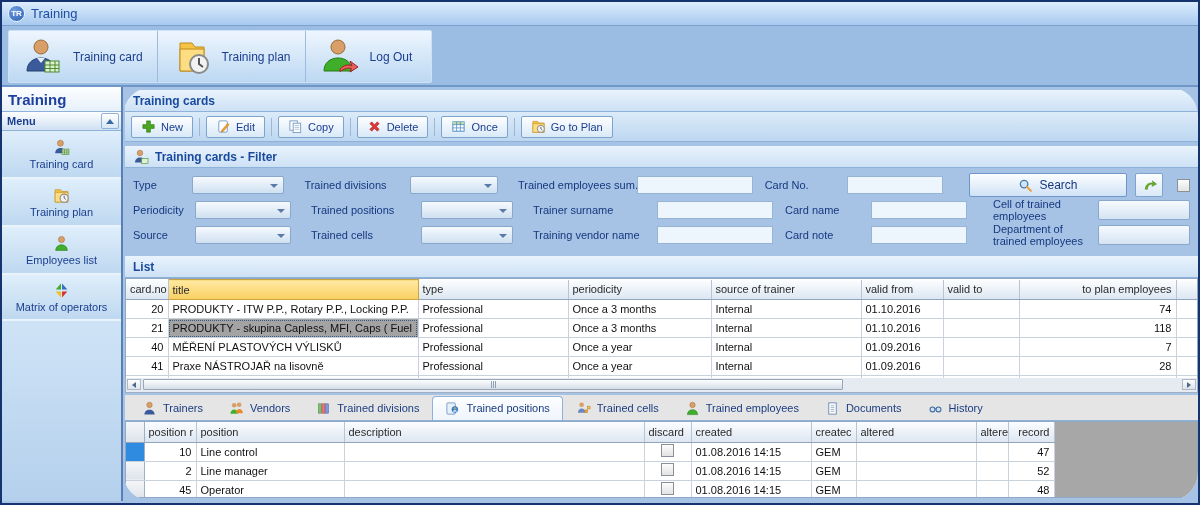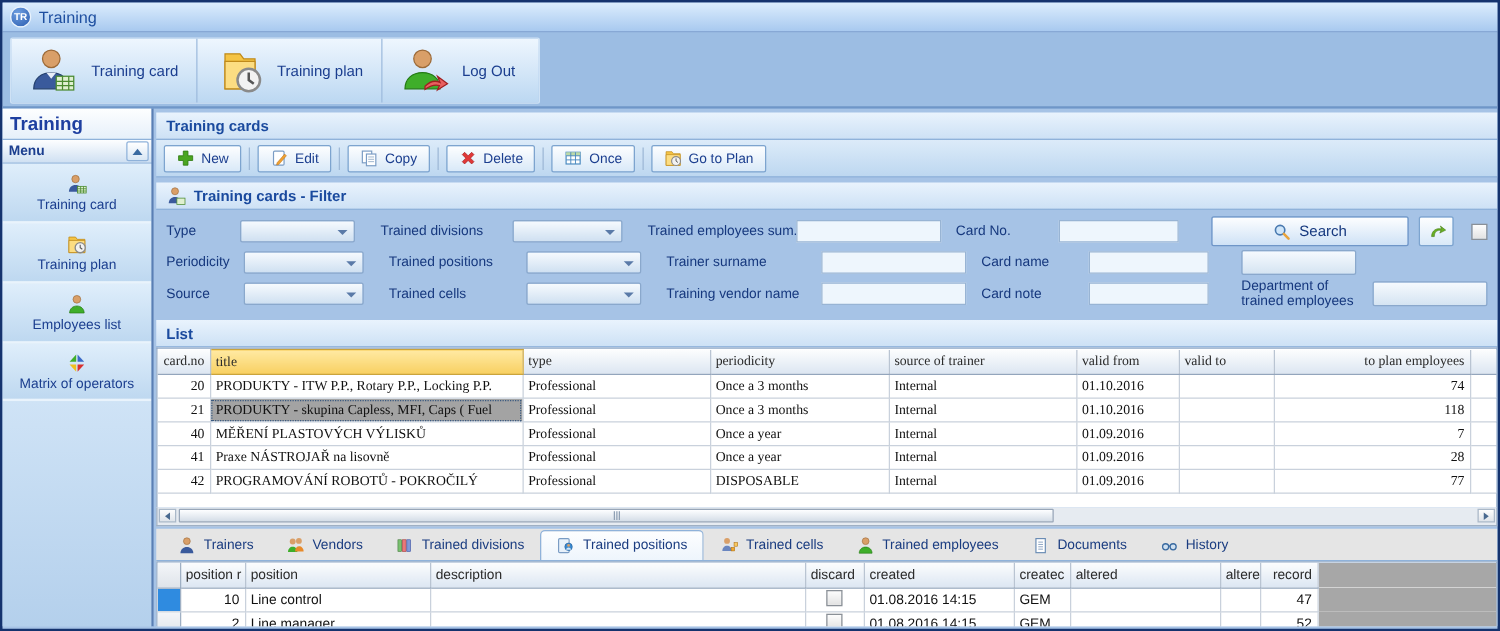--- a/index.html
+++ b/index.html
@@ -26,21 +26,21 @@
   .menubar{ height:20px; background:linear-gradient(#fdfeff,#cfe0f2); border-top:1px solid #8fb2da; border-bottom:1px solid #8fb2da; display:flex; align-items:center; padding-left:5px;font-weight:bold; }
   .menubar .mlbl{ flex:1; font-size:11px; color:#1b3e8f; }
   .collapse-btn{ width:18px; height:16px; margin-right:2px; background:linear-gradient(#fff,#d8e6f4); border:1px solid #8fb2da; border-radius:2px; display:flex; align-items:center; justify-content:center; cursor:pointer; }
   .collapse-btn .tri{ width:0; height:0; border-left:4px solid transparent; border-right:4px solid transparent; border-bottom:5px solid #3a6aa0; }
   .side-item{ display:flex; flex-direction:column; align-items:center; justify-content:center; height:48px; border-bottom:2px solid #e9f3fc; cursor:pointer; background:linear-gradient(#dfeefb,#bed8f0); }
   .side-item.noicon{ height:24px; }
   .side-item .slbl{ color:#1b3e8f; font-size:11px; margin-top:2px; }
   .side-filler{ flex:1; background:linear-gradient(#cfe3f6,#b4d0ec); }
   .sicon{ width:17px; height:17px; }
 
-  .main{ flex:1; overflow:hidden; padding-left:2px; background:#a6c3e6; }
+  .main{ flex:1; overflow:hidden; padding-left:2px; background:#a6c3e6;border-radius:29px; }
 
   
   .band{ height:22px; background:linear-gradient(#e9f3fd,#cde1f5); border-bottom:1px solid #8fb2da; display:flex; align-items:center; padding:0 8px; color:#1a4a9e; font-size:12px; font-weight:bold; margin-top:2px; }
   .band .bicon{ width:16px; height:16px; margin-right:6px; }
 
   
   .cmdbar{ height:30px; background:linear-gradient(#dcebf9,#bdd7f0); border-bottom:1px solid #8fb2da; display:flex; align-items:center; gap:4px; padding:0 6px; }
   .cbtn{ height:22px; display:flex; align-items:center; gap:5px; padding:0 9px; background:linear-gradient(#fdfeff,#d9e9f8); border:1px solid #7da4cf; border-radius:2px; color:#1b3e8f; font-size:11px; cursor:pointer; }
   .csep{ width:1px; height:18px; background:#9db8d6; margin:0 2px; }
   .cicon{ width:15px; height:15px; }
@@ -60,21 +60,21 @@
   .rzone{ margin-left:26px; display:flex; align-items:center; flex:1; }
   .search-btn{ width:158px; height:24px; display:flex; align-items:center; justify-content:center; gap:6px; background:linear-gradient(#fdfeff,#cfe2f6); border:1px solid #6f96c8; border-radius:2px; color:#16387e; font-size:12px; cursor:pointer; }
   .tool-btn{ width:28px; height:24px; margin-left:8px; background:linear-gradient(#fdfeff,#d9e9f8); border:1px solid #7da4cf; border-radius:2px; display:flex; align-items:center; justify-content:center; cursor:pointer; }
   .chk{ display:inline-block; width:13px; height:13px; background:linear-gradient(#fdfdfd,#e2e2e2); border:1px solid #8a9097; box-shadow:inset 0 0 1px #fff; }
   .rzone .chk{ margin-left:14px; }
   .rlab{ flex:1; font-size:11px; color:#16387e; }
   .rdd{ width:92px; height:20px; background:linear-gradient(#f6fafe,#d5e4f2); border:1px solid #8aa8cc; border-radius:2px; }
 
   
   .tablewrap{ background:#fff; overflow:hidden; }
-  .listwrap{ height:128px; border:1px solid #8fa8c6; border-bottom:none;font-family:Liberation Serif, serif; }
+  .listwrap{ height:100px; border:1px solid #8fa8c6; border-bottom:none; }
   .poswrap{ height:77px; border:1px solid #8fa8c6; }
   table.grid{ border-collapse:collapse; table-layout:fixed; font-size:11px; width:1px; }
   table.grid th{ height:20px; background:linear-gradient(#fcfdfe,#dce6f2); border-right:1px solid #b9c4d2; border-bottom:1px solid #93a5bc; font-weight:normal; color:#2a2a2a; text-align:left; padding:0 4px; white-space:nowrap; overflow:hidden; cursor:pointer; }
   table.grid td{ height:19px; background:#fff; border-right:1px solid #c9d1dc; border-bottom:1px solid #c9d1dc; padding:0 4px; white-space:nowrap; overflow:hidden; color:#111; cursor:default; }
   table.grid th.r, table.grid td.r{ text-align:right; }
   table.grid th.sorted{ background:linear-gradient(#ffe9a2,#f8d061); border:1px solid #caa43c; }
   table.grid td.selected{ background:#a3a3a3; outline:1px dotted #3a5a80; outline-offset:-2px; }
   table.grid th.selcol, table.grid td.selcol{ background:linear-gradient(#f4f6f9,#dfe4ea); border-right:1px solid #9fb0c4; padding:0; }
   table.grid td.selcol.active{ background:#2f8be0; }
   table.grid th.filler, table.grid td.filler{ background:#a7a7a7; border:none; }
@@ -296,20 +296,21 @@
         <div class="frow">
           <span class="lab1">Periodicity</span>
           <span class="dd"></span>
           <span class="lab2">Trained positions</span>
           <span class="dd d2"></span>
           <span class="lab3">Trainer surname</span>
           <input class="inp" style="">
           <span class="lab4">Card name</span>
           <input class="inp i4" style="">
           <span class="rzone">
+            <span class="rlab">Cell of trained employees</span>
             <span class="rdd"></span>
           </span>
         </div>
         <div class="frow" style="margin-bottom:0;">
           <span class="lab1">Source</span>
           <span class="dd"></span>
           <span class="lab2">Trained cells</span>
           <span class="dd d2"></span>
           <span class="lab3">Training vendor name</span>
           <input class="inp" style="">

